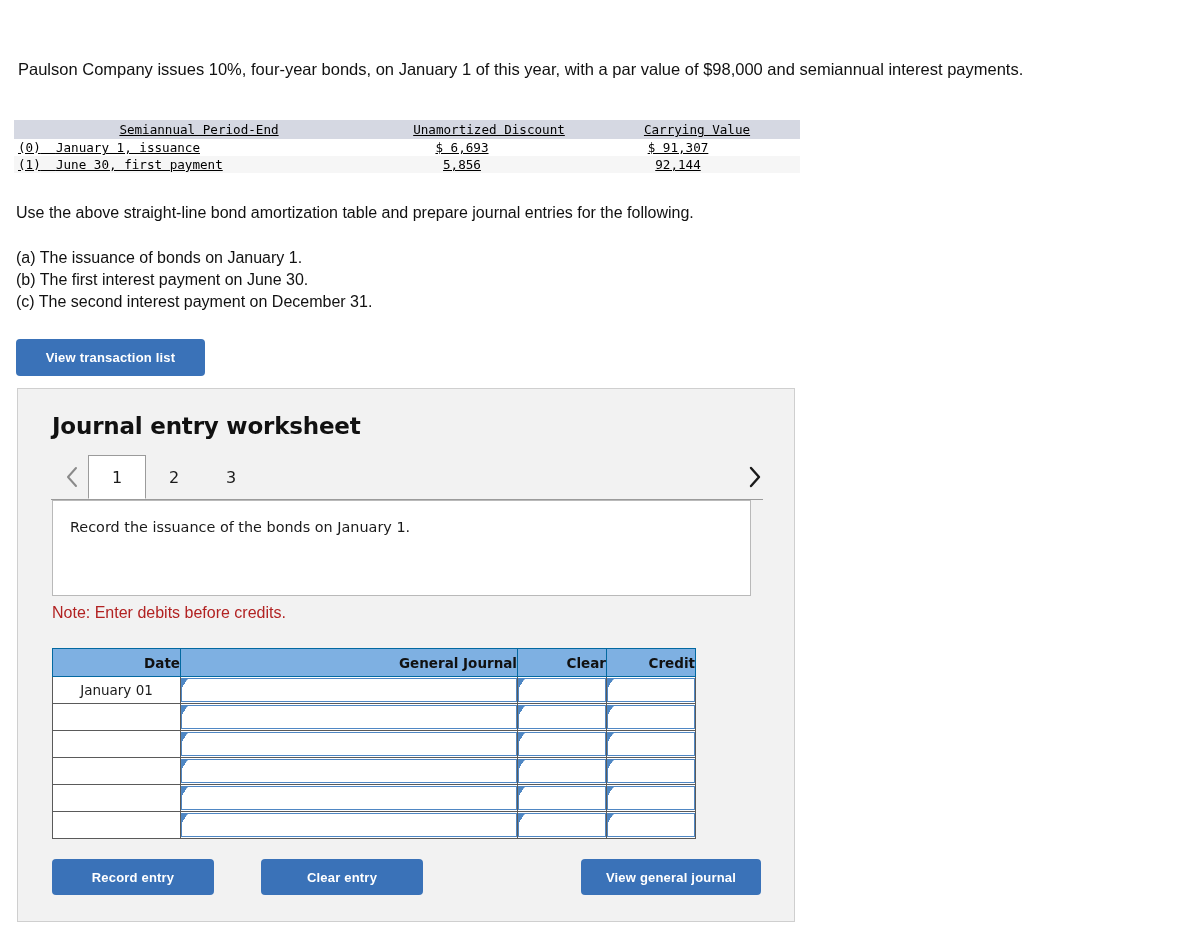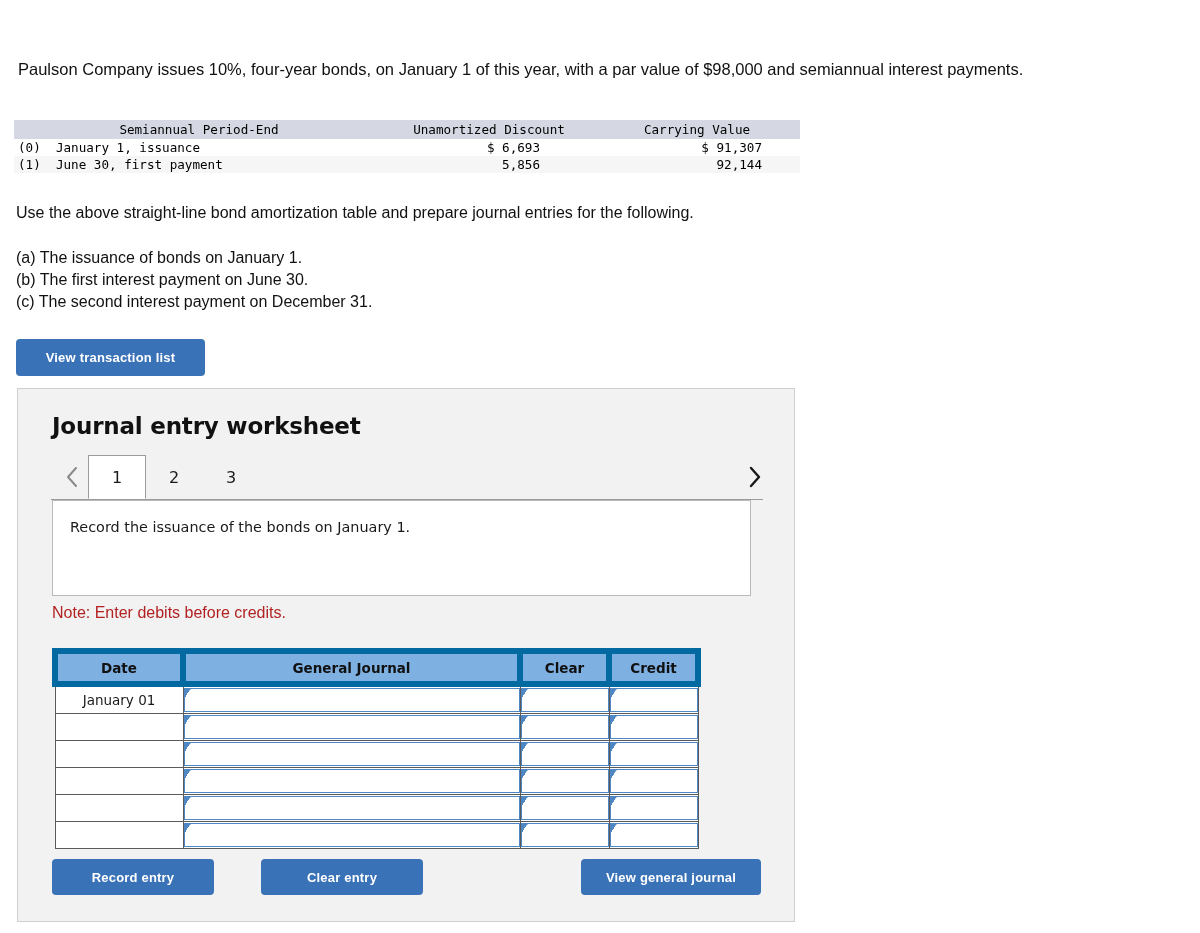--- a/index.html
+++ b/index.html
@@ -30,20 +30,21 @@
 
   
   .amort-wrap {
     position: absolute;
     left: 14px;
     top: 120px;
     width: 786px;
     font-family: "DejaVu Sans Mono", "Liberation Mono", monospace;
     font-size: 12.6px;
     color: #000000;
+    text-decoration: underline;
   }
   table.amort {
     border-collapse: collapse;
     width: 786px;
     table-layout: fixed;
   }
   table.amort th {
     background: #d5d8e2;
     font-weight: normal;
     padding: 2px 0 2px 0;
@@ -54,21 +55,21 @@
   }
   table.amort td {
     padding: 1px 0;
     white-space: pre;
   }
   .amort tr.stripe td { background: #f6f6f6; }
   .col-label { width: 370px; }
   .col-disc  { width: 210px; }
   .col-carry { width: 206px; }
   .cell-label { padding-left: 4px !important; }
-  .num { text-align: right; }
+  .num { text-align: center; }
   .disc-pad  { padding-right: 54px !important; }
   .carry-pad { padding-right: 38px !important; }
 
   
   .instruct {
     position: absolute;
     left: 16px;
     top: 203px;
     font-size: 16px;
     line-height: 1.3;
@@ -220,27 +221,27 @@
     top: 259px;
     width: 643px;
   }
   table.jtab {
     border-collapse: collapse;
     table-layout: fixed;
     width: 643px;
   }
   table.jtab th {
     background: #7eb0e2;
-    border: 6px solid #0369a1;
+    border: 1px solid #0369a1;
     height: 27px;
     font-size: 13.5px;
     font-weight: bold;
     color: #111111;
     font-family: "DejaVu Sans", sans-serif;
-    text-align: center;
+    text-align: right;
     padding: 0;
   }
   .jc-date   { width: 128px; }
   .jc-gj     { width: 337px; }
   .jc-debit  { width: 89px;  }
   .jc-credit { width: 89px;  }
 
   table.jtab td {
     border: 1px solid #5a5a5a;
     height: 26px;

